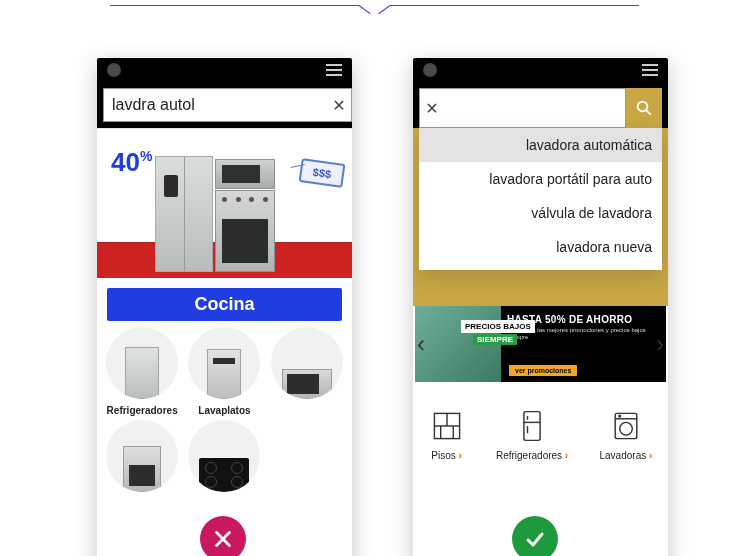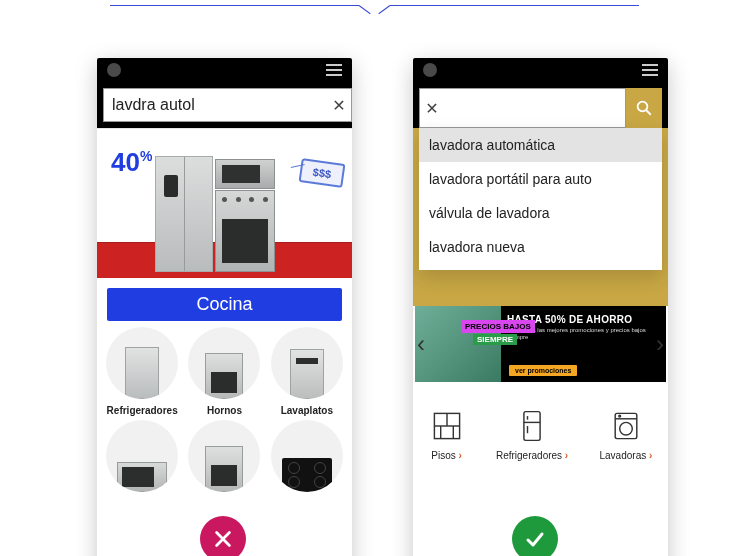--- a/index.html
+++ b/index.html
@@ -47,21 +47,21 @@
   .micro { width: 60px; height: 30px; background: linear-gradient(#cfd1d1,#a9acac); border: 1px solid #8d9090; position: relative; }
   .micro .win { position: absolute; left: 6px; right: 14px; top: 5px; bottom: 5px; background: #2f3131; }
   .oven { width: 60px; height: 82px; background: linear-gradient(#d6d8d8,#b0b3b3); border: 1px solid #8e9191; position: relative; }
   .oven .door { position: absolute; left: 6px; right: 6px; top: 28px; bottom: 8px; background: #2b2d2d; }
   .oven .knobs { position: absolute; left: 6px; right: 6px; top: 6px; height: 8px; display: flex; justify-content: space-between; }
   .oven .knobs i { width: 5px; height: 5px; background: #555; border-radius: 50%; }
   .stackcol { display: flex; flex-direction: column; gap: 1px; align-items: flex-end; }
   .tag { position: absolute; right: 8px; top: 32px; width: 44px; height: 24px; border: 2px solid #5b7bd8; border-radius: 3px; background: #eef1fc; display: flex; align-items: center; justify-content: center; font-size: 11px; color: #3b57c4; font-weight: 700; transform: rotate(8deg); }
   .tag:before { content: ""; position: absolute; left: -12px; top: 6px; width: 14px; height: 1px; background: #5b7bd8; transform: rotate(-20deg); }
 
-  .cocina-bar { margin: 10px 10px 6px; background: #1f3de0; color: #fff; text-align: center; font-size: 18px; font-weight: 400; padding: 6px 0; border-radius: 2px; }
+  .cocina-bar { margin: 10px 10px 6px; background: #1f3de0; color: #fff; text-align: center; font-size: 18px; font-weight: 700; padding: 6px 0; border-radius: 2px; }
 
   .grid { display: grid; grid-template-columns: repeat(3, 1fr); gap: 4px 4px; padding: 0 6px; }
   .tile { display: flex; flex-direction: column; align-items: center; }
   .tile .thumb { width: 72px; height: 72px; background: #f1f1f1; border-radius: 50%; display: flex; align-items: flex-end; justify-content: center; overflow: hidden; }
   .tile .lbl { font-size: 10px; font-weight: 700; color: #222; margin-top: 6px; }
   .mini-fridge { width: 34px; height: 52px; background: linear-gradient(#e1e3e3,#babdbd); border: 1px solid #a0a3a3; }
   .mini-oven { width: 38px; height: 46px; background: linear-gradient(#dedfdf,#b6b8b8); border: 1px solid #9a9d9d; position: relative; }
   .mini-oven .d { position: absolute; left: 5px; right: 5px; top: 18px; bottom: 5px; background: #2b2d2d; }
   .mini-dw { width: 34px; height: 50px; background: linear-gradient(#e2e3e3,#bcbebe); border: 1px solid #9fa2a2; position: relative; }
   .mini-dw .p { position: absolute; left: 5px; right: 5px; top: 8px; height: 6px; background: #2d2f2f; }
@@ -69,28 +69,28 @@
   .mini-mw .w { position: absolute; left: 4px; right: 12px; top: 4px; bottom: 4px; background: #2c2e2e; }
   .mini-ctop { width: 50px; height: 34px; background: #111; border-radius: 2px; position: relative; }
   .mini-ctop i { position: absolute; width: 12px; height: 12px; border: 1px solid #444; border-radius: 50%; }
   .mini-ctop i:nth-child(1){ left: 6px; top: 4px; }
   .mini-ctop i:nth-child(2){ right: 6px; top: 4px; }
   .mini-ctop i:nth-child(3){ left: 6px; bottom: 4px; }
   .mini-ctop i:nth-child(4){ right: 6px; bottom: 4px; }
 
   
   .phone.right .body { position: relative; height: calc(100% - 24px - 46px); background: #c8a744; }
-  .suggest { position: absolute; top: 0; left: 6px; right: 6px; background: #fff; box-shadow: 0 8px 18px rgba(0,0,0,0.15); z-index: 5; padding: 0 0 6px; }
+  .suggest { position: absolute; top: 0; left: 6px; right: 6px; background: #fff; box-shadow: 0 8px 18px rgba(0,0,0,0.15); z-index: 5; padding: 0 0 6px; text-align: right; }
   .suggest .item { padding: 9px 10px; font-size: 14px; color: #222; cursor: pointer; }
   .suggest .item.hl { background: #e3e3e3; }
 
   .lower { position: absolute; left: 0; right: 0; bottom: 0; top: 178px; background: #fff; }
   .banner { position: relative; height: 76px; margin: 0 2px; display: flex; align-items: stretch; background: #000; }
   .banner .img { width: 86px; background: linear-gradient(135deg,#6fae98,#3b7a62); }
-  .banner .ribbon { position: absolute; left: 46px; top: 14px; background: #d946ef; color: #000; font-weight: 800; font-size: 8px; padding: 2px 4px; text-align: right; }
+  .banner .ribbon { position: absolute; left: 46px; top: 14px; background: #ffffff; color: #000; font-weight: 800; font-size: 8px; padding: 2px 4px; text-align: right; }
   .banner .ribbon2 { position: absolute; left: 58px; top: 28px; background: #2a9b49; color: #fff; font-weight: 800; font-size: 8px; padding: 1px 4px; }
   .banner .txt { flex: 1; padding: 8px 6px; color: #fff; }
   .banner .txt .h { font-size: 10px; font-weight: 800; letter-spacing: .3px; }
   .banner .txt .s { font-size: 6px; color: #d8d8d8; line-height: 1.2; margin-top: 2px; }
   .banner .cta { position: absolute; left: 94px; bottom: 6px; background: #f5a623; color: #000; font-size: 7px; font-weight: 700; padding: 2px 6px; border-radius: 1px; }
   .banner .nav { position: absolute; top: 50%; transform: translateY(-50%); width: 16px; height: 28px; color: #333; font-size: 24px; display: flex; align-items: center; justify-content: center; cursor: pointer; }
   .banner .nav.l { left: -2px; }
   .banner .nav.r { right: -2px; }
 
   .catrow { display: flex; justify-content: space-around; margin-top: 26px; padding: 0 0; }
@@ -160,28 +160,20 @@
     </div>
 
     <div class="cocina-bar">Cocina</div>
 
     <div class="grid">
       <div class="tile">
         <div class="thumb">
             <div class="mini-fridge"></div>
           </div>
         <div class="lbl">Refrigeradores</div>
-      </div>
-      <div class="tile">
-        <div class="thumb">
-            <div class="mini-oven">
-              <div class="d"></div>
-            </div>
-          </div>
-        <div class="lbl">Hornos</div>
       </div>
       <div class="tile">
         <div class="thumb">
             <div class="mini-dw">
               <div class="p"></div>
             </div>
           </div>
         <div class="lbl">Lavaplatos</div>
       </div>
       <div class="tile">

